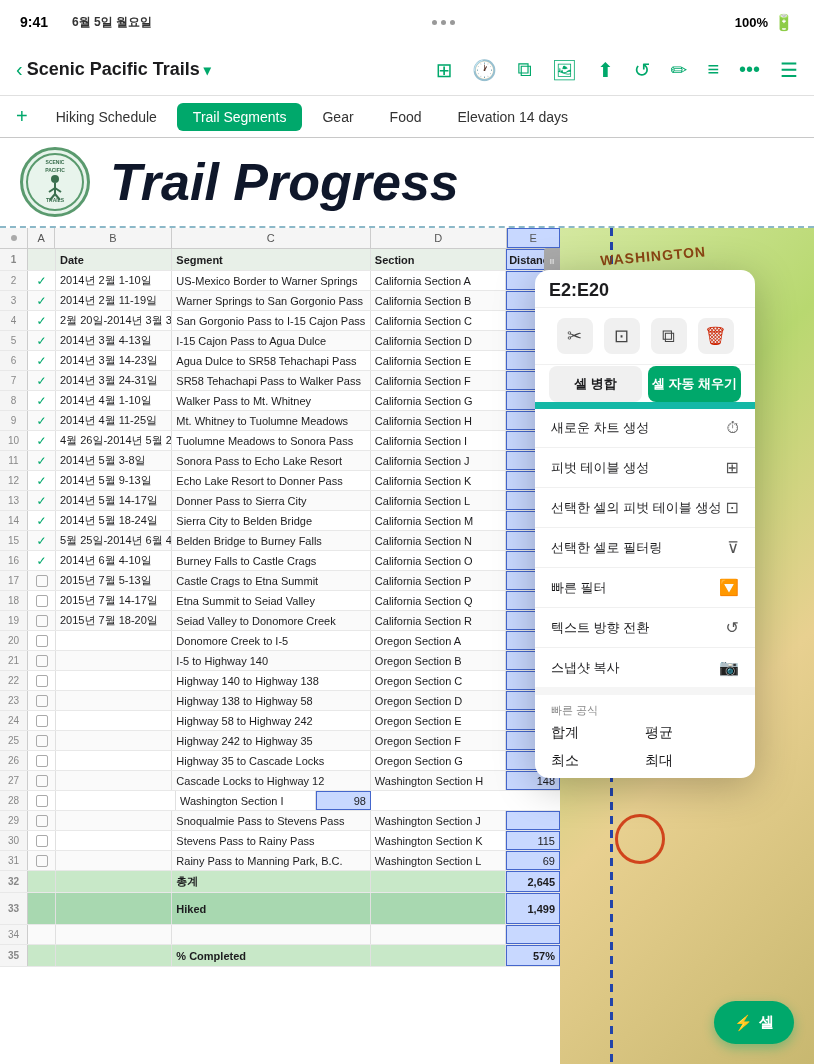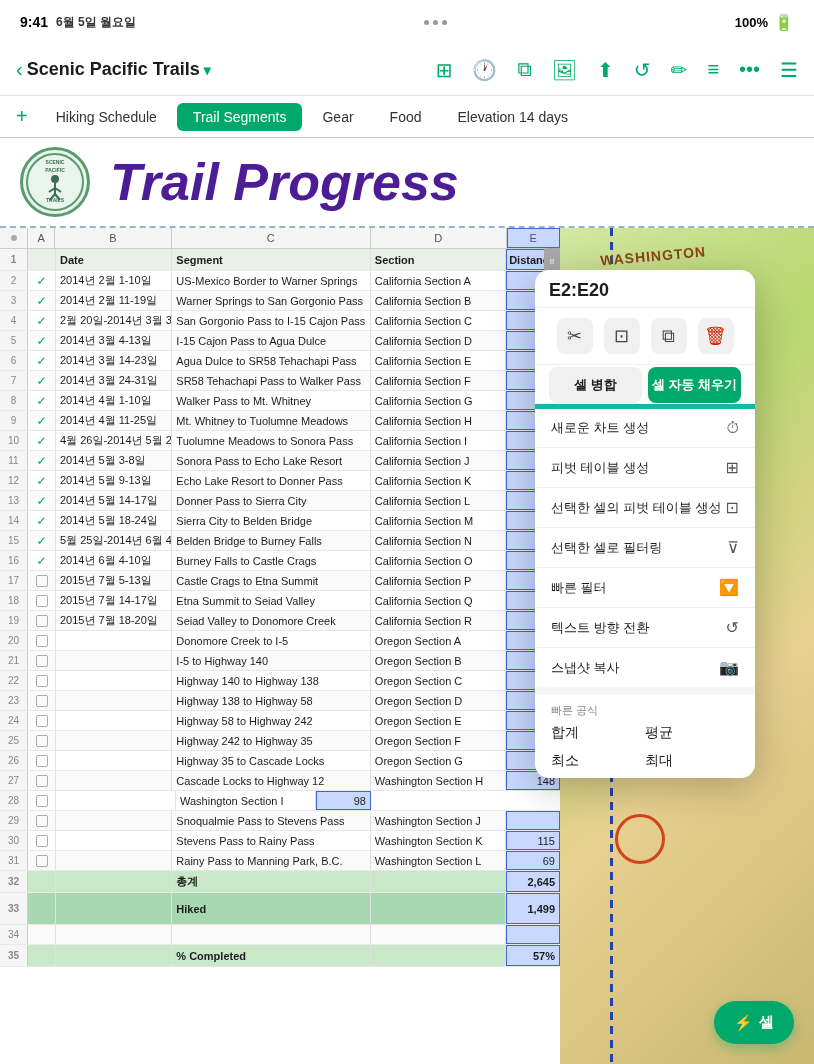--- a/index.html
+++ b/index.html
@@ -106,21 +106,21 @@
       overflow: hidden;
     }
     .trail-logo-inner {
       display: flex;
       flex-direction: column;
       align-items: center;
     }
     .banner-title {
       font-size: 52px;
       font-weight: 700;
-      color: #4c1d95;
+      color: #0f172a;
       margin-left: 20px;
       font-style: italic;
     }
 
     
     #spreadsheet-area {
       display: flex;
       flex: 1;
       overflow: hidden;
       position: relative;
@@ -313,21 +313,21 @@
       background: #f0f0f0;
       font-size: 18px;
       cursor: pointer;
       color: #444;
     }
     .ctx-icon-btn.delete { color: #cc2200; }
     .ctx-action-row {
       display: flex;
       justify-content: space-between;
       padding: 0 14px;
-      border-bottom: 5px solid #14b8a6;
+      border-bottom: 7px solid #14b8a6;
       height: 44px;
       align-items: center;
     }
     .ctx-action-btn {
       flex: 1;
       height: 36px;
       border-radius: 8px;
       font-size: 13px;
       font-weight: 600;
       cursor: pointer;
@@ -419,21 +419,21 @@
       align-items: center;
       justify-content: center;
       font-size: 8px;
       color: white;
     }
   </style>
 </head>
 <body>
 
 <div id="status-bar">
-  <div style="display:flex; align-items:center; gap:8px;">
+  <div style="display:flex; align-items:center; gap:24px;">
     <span class="status-time">9:41</span>
     <span class="status-date">6월 5일 월요일</span>
   </div>
   <div class="top-dots" style="position:relative; transform:none; left:0; top:0; padding:0;">
     <div class="top-dot"></div>
     <div class="top-dot"></div>
     <div class="top-dot"></div>
   </div>
   <div class="status-right">
     <span>100%</span>

